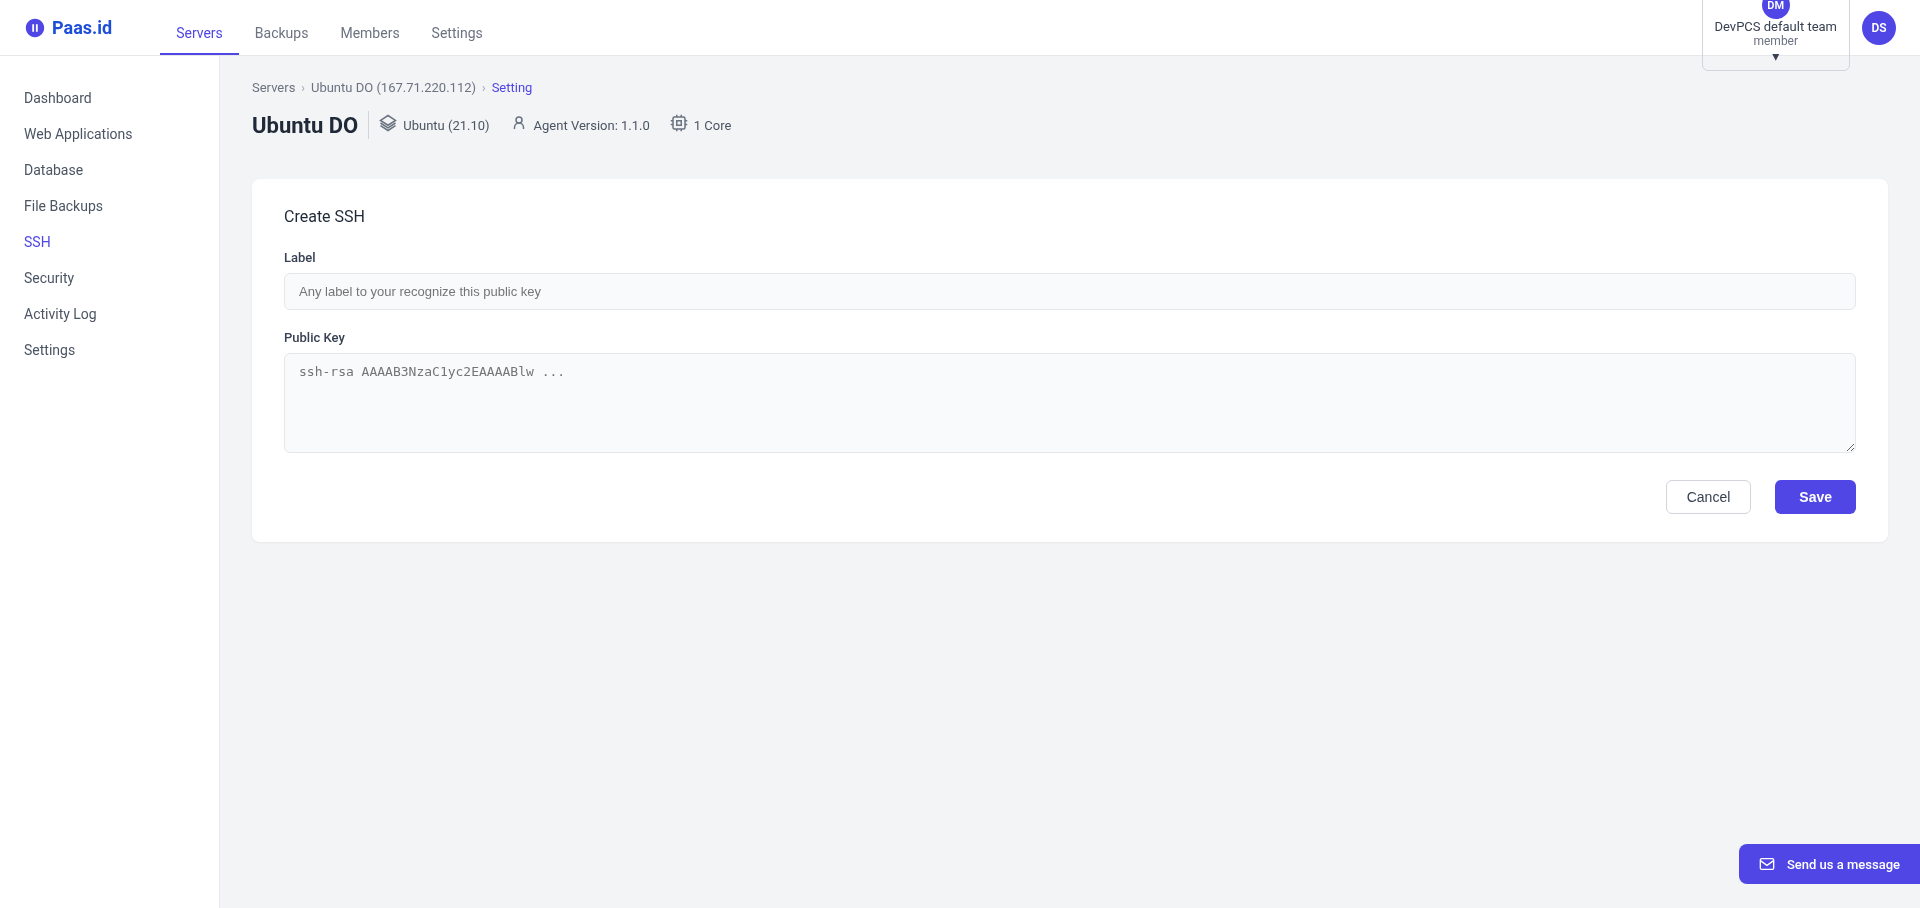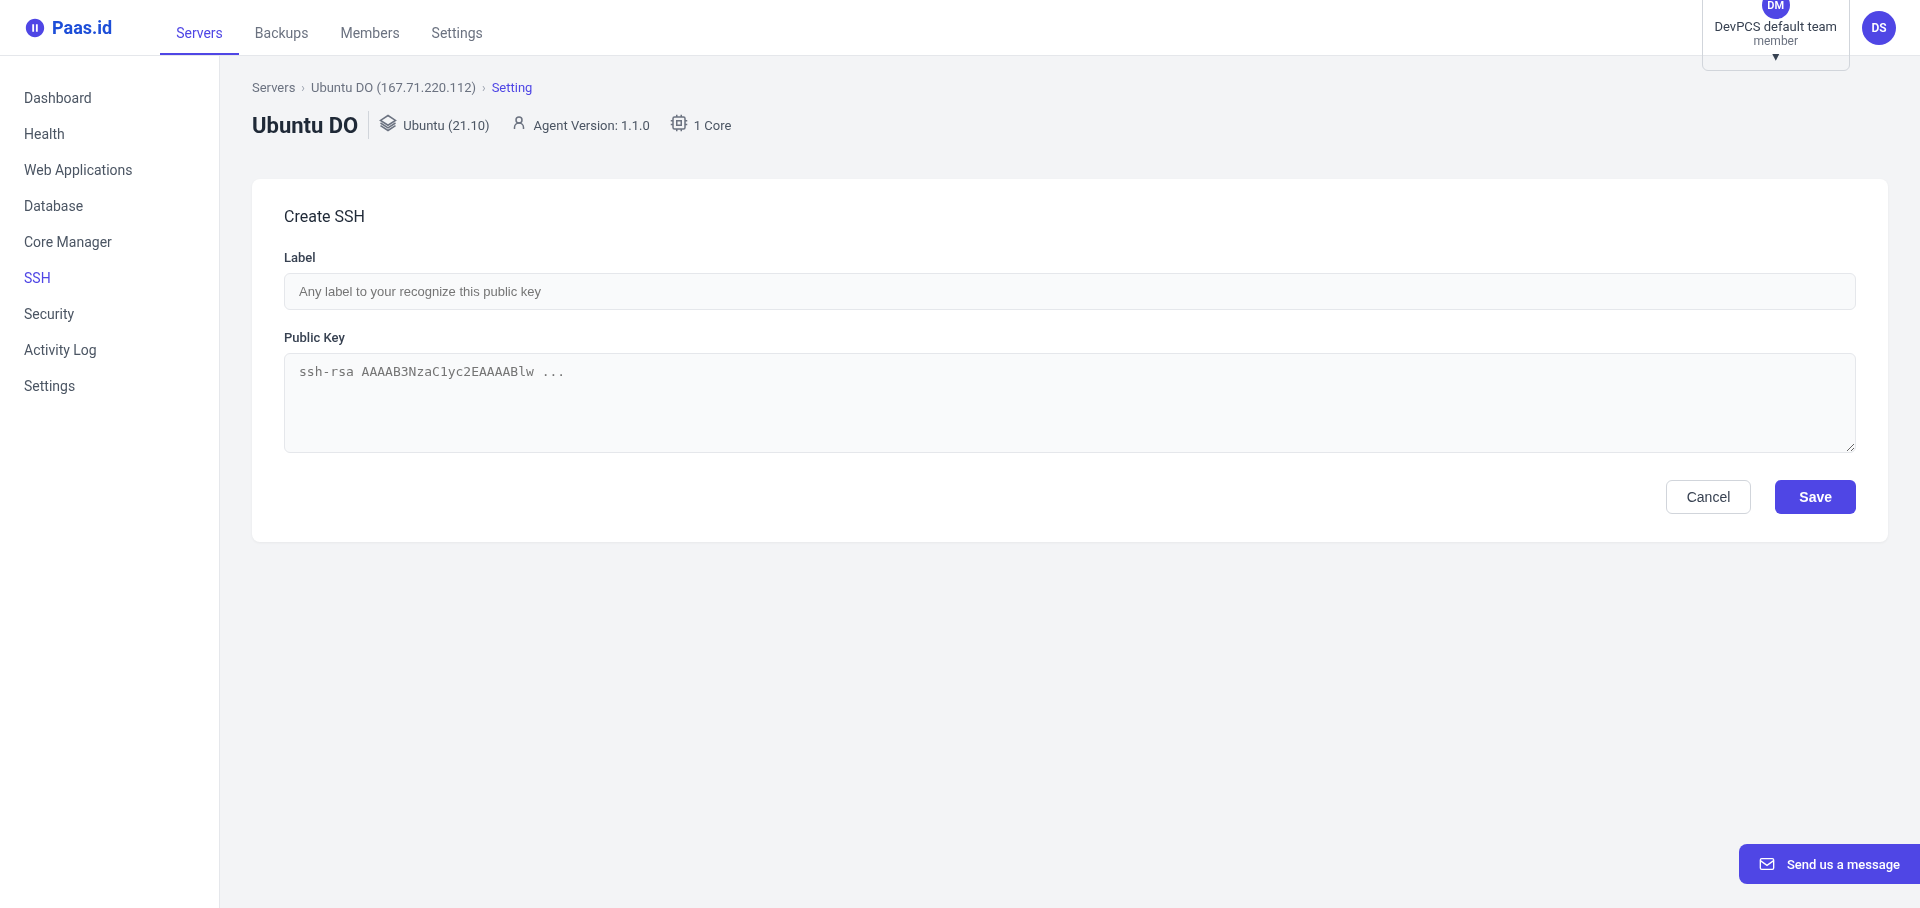--- a/index.html
+++ b/index.html
@@ -289,24 +289,23 @@
       <span>▾</span>
     </div>
     <div class="user-avatar">DS</div>
   </div>
 </nav>
 
 <div class="layout">
 
   <aside class="sidebar">
     <div class="sidebar-item">Dashboard</div>
-    <div class="sidebar-item">Health</div>
     <div class="sidebar-item">Web Applications</div>
     <div class="sidebar-item">Database</div>
-    <div class="sidebar-item">Core Manager</div>
+    <div class="sidebar-item">File Backups</div>
     <div class="sidebar-item active">SSH</div>
     <div class="sidebar-item">Security</div>
     <div class="sidebar-item">Activity Log</div>
     <div class="sidebar-item">Settings</div>
   </aside>
 
   <main class="main">
 
     <div class="breadcrumb">
       <span class="breadcrumb-link">Servers</span>

